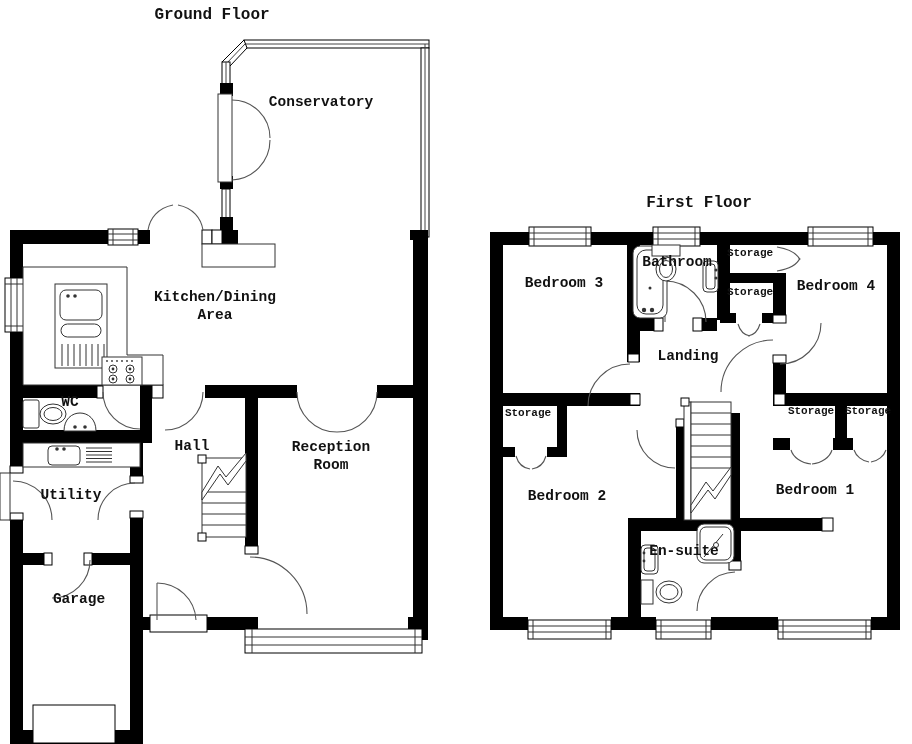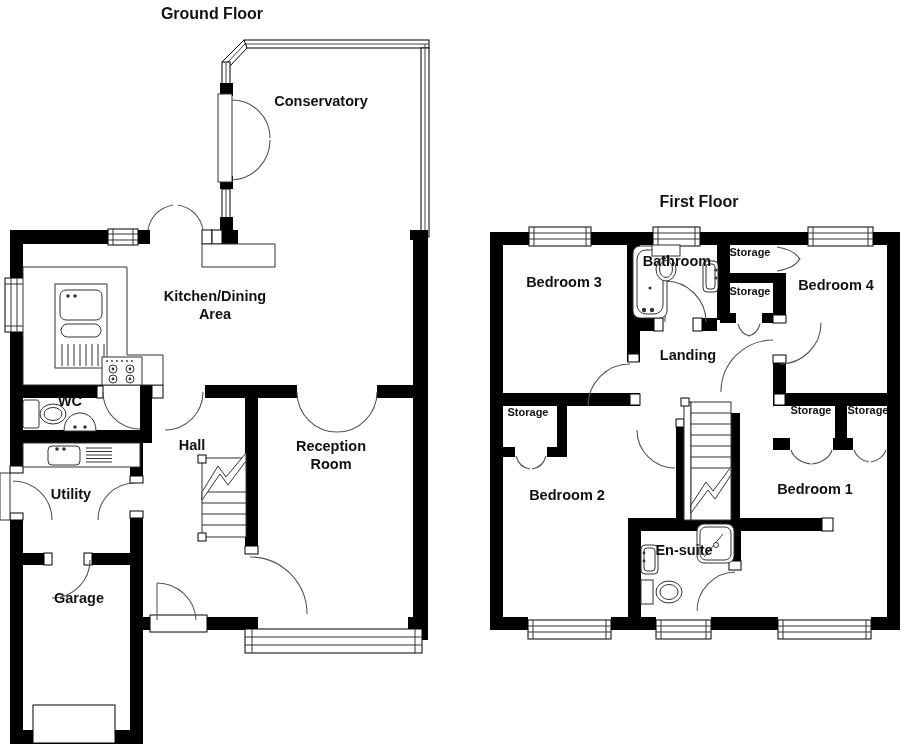--- a/index.html
+++ b/index.html
@@ -1,16 +1,16 @@
 <!DOCTYPE html>
 <html><head>
 <meta charset="utf-8">
 <style>
   html,body{margin:0;padding:0;background:#fff;}
-  .stage{width:747px;height:744px;position:relative;font-family:Liberation Sans, sans-serif;}
+  .stage{width:747px;height:744px;position:relative;font-family:Liberation Mono, monospace;}
   svg{display:block;}
   .wall{fill:#000;}
   .glz{fill:#fff;stroke:#000;stroke-width:1;}
   .glzline{stroke:#444;stroke-width:1;fill:none;}
   .cap{fill:#fff;stroke:#000;stroke-width:1;}
   .door{fill:none;stroke:#555;stroke-width:1.1;}
   .leaf{fill:#fff;stroke:#333;stroke-width:1;}
   .fix{fill:#fff;stroke:#333;stroke-width:1;}
   .fixline{stroke:#333;stroke-width:1;fill:none;}
   .dot{fill:#333;}

